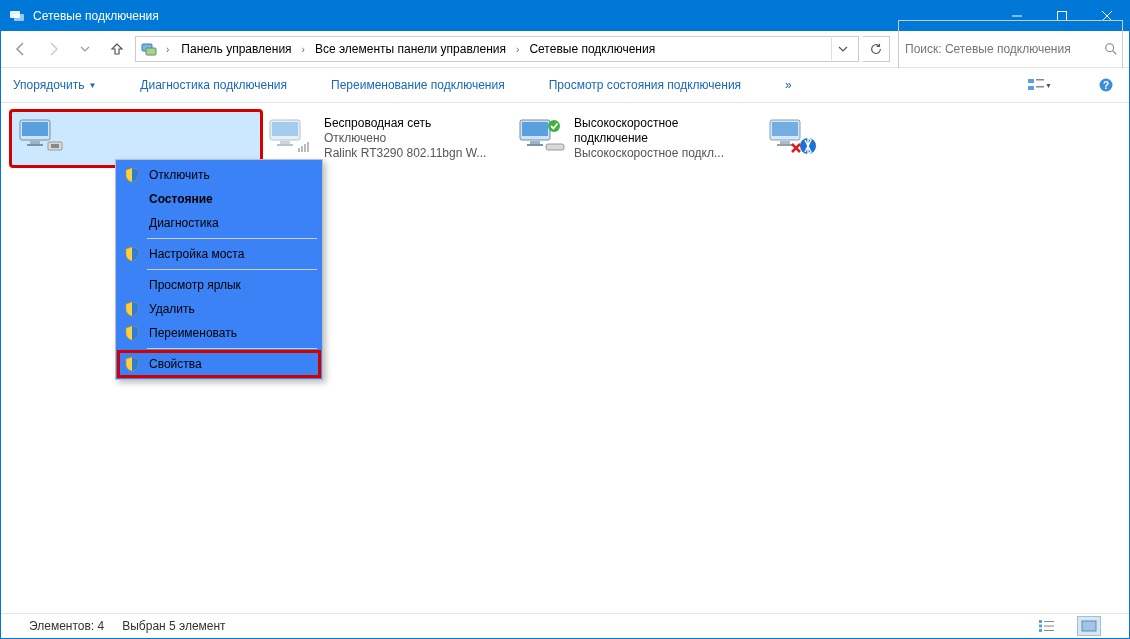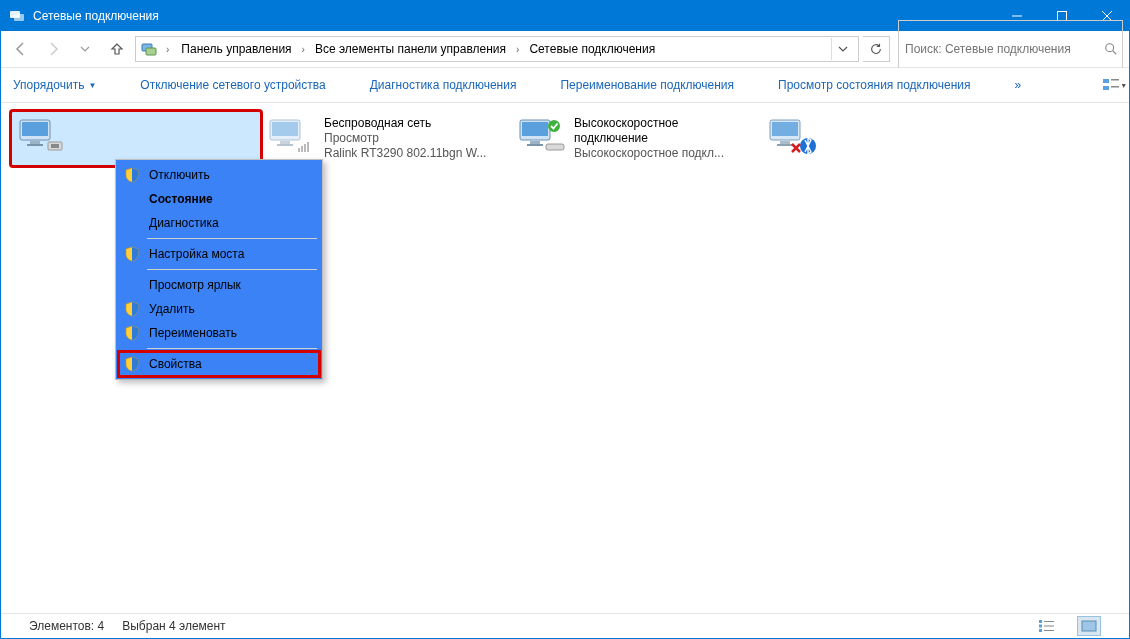--- a/index.html
+++ b/index.html
@@ -168,23 +168,20 @@
       </span>
   </div>
 </div>
 
 <div class="cmdbar">
   <div class="cmd-item">
       <span>Упорядочить</span>
       <span class="dd">▼</span>
     </div>
   <div class="cmd-item">
-      <span>Отключение сетевого устройства</span>
-    </div>
-  <div class="cmd-item">
       <span>Диагностика подключения</span>
     </div>
   <div class="cmd-item">
       <span>Переименование подключения</span>
     </div>
   <div class="cmd-item">
       <span>Просмотр состояния подключения</span>
     </div>
   <div class="cmd-item">
       <span>»</span>
@@ -227,21 +224,21 @@
           <g transform="translate(30,26)">
             <rect x="0" y="6" width="2" height="4" fill="#bbb"></rect>
               <rect x="3" y="4" width="2" height="6" fill="#bbb"></rect>
               <rect x="6" y="2" width="2" height="8" fill="#bbb"></rect>
               <rect x="9" y="0" width="2" height="10" fill="#bbb"></rect>
           </g>
         </svg>
       </div>
       <div class="conn-text">
         <span class="name">Беспроводная сеть</span>
-        <span class="l2">Просмотр</span>
+        <span class="l2">Отключено</span>
         <span class="l3">Ralink RT3290 802.11bgn W...</span>
       </div>
     </div>
 
     <div class="conn-item">
       <div class="conn-icon">
         <svg width="48" height="40" viewBox="0 0 48 40">
             <use href="#monitor-ic"></use>
           <circle cx="36" cy="10" r="6" fill="#3fb13f"></circle>
             <path d="M33 10 L35.5 12.5 L39.5 7.5" fill="none" stroke="#fff" stroke-width="1.8"></path>
@@ -322,21 +319,21 @@
             <use href="#shield-ic"></use>
           </svg>
         </span>
       <span class="lbl">Свойства</span>
     </div>
   </div>
 </div>
 
 <div class="statusbar">
   <span>Элементов: 4</span>
-  <span>Выбран 4 элемент</span>
+  <span>Выбран 5 элемент</span>
   <span class="spacer"></span>
   <div class="status-icon">
     <svg width="16" height="12" viewBox="0 0 16 12">
         <rect x="0" y="0" width="3" height="3" fill="#5aa0de"></rect>
         <rect x="5" y="1" width="10" height="1" fill="#888"></rect>
         <rect x="0" y="4.5" width="3" height="3" fill="#5aa0de"></rect>
         <rect x="5" y="5.5" width="10" height="1" fill="#888"></rect>
         <rect x="0" y="9" width="3" height="3" fill="#5aa0de"></rect>
         <rect x="5" y="10" width="10" height="1" fill="#888"></rect>
       </svg>

